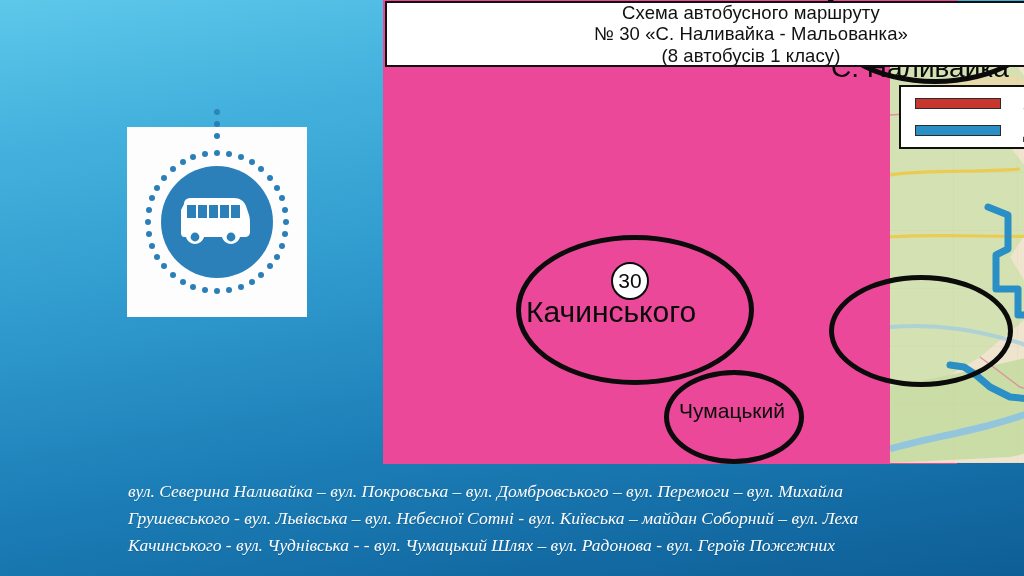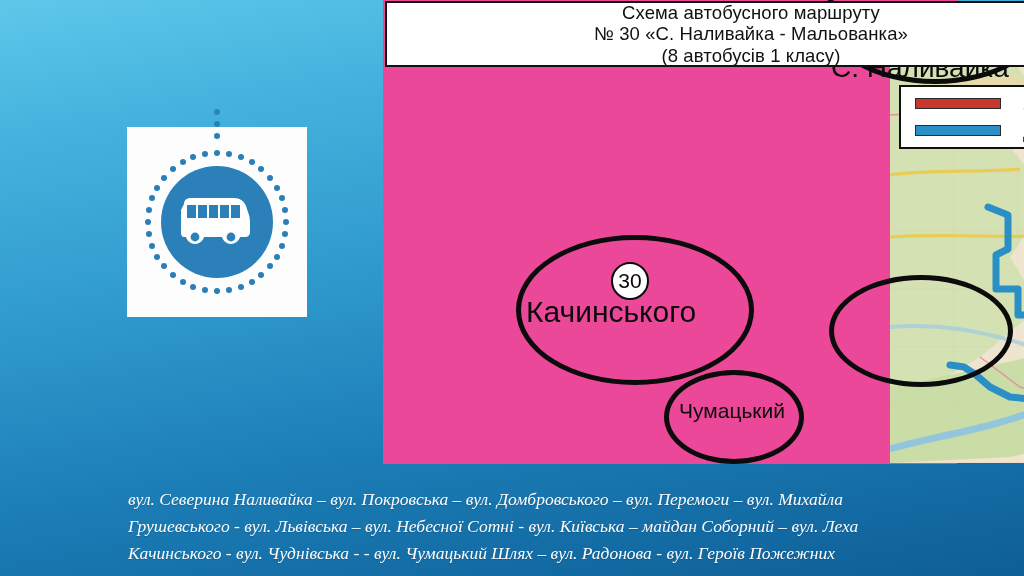--- a/index.html
+++ b/index.html
@@ -61,21 +61,20 @@
     display:flex;align-items:center;justify-content:center;
     font-size:21px;color:#0a0a0a;
   }
 
   
   .route-text{
     position:absolute;left:128px;top:478px;width:830px;
     color:#ffffff;font-family:"Liberation Serif", serif;font-style:italic;
     font-size:17.5px;line-height:27px;text-align:left;white-space:pre-line;
     text-shadow:0 1px 1px rgba(0,0,0,.18);
-    margin-top:8px;
   }
 </style>
 </head>
 <body>
 
 <div class="slide">
 
   <div class="icon-card">
     <div class="icon-dot-ring" id="dotring">
         <span class="dot" style="left: 69px; top: 0px;"></span>

